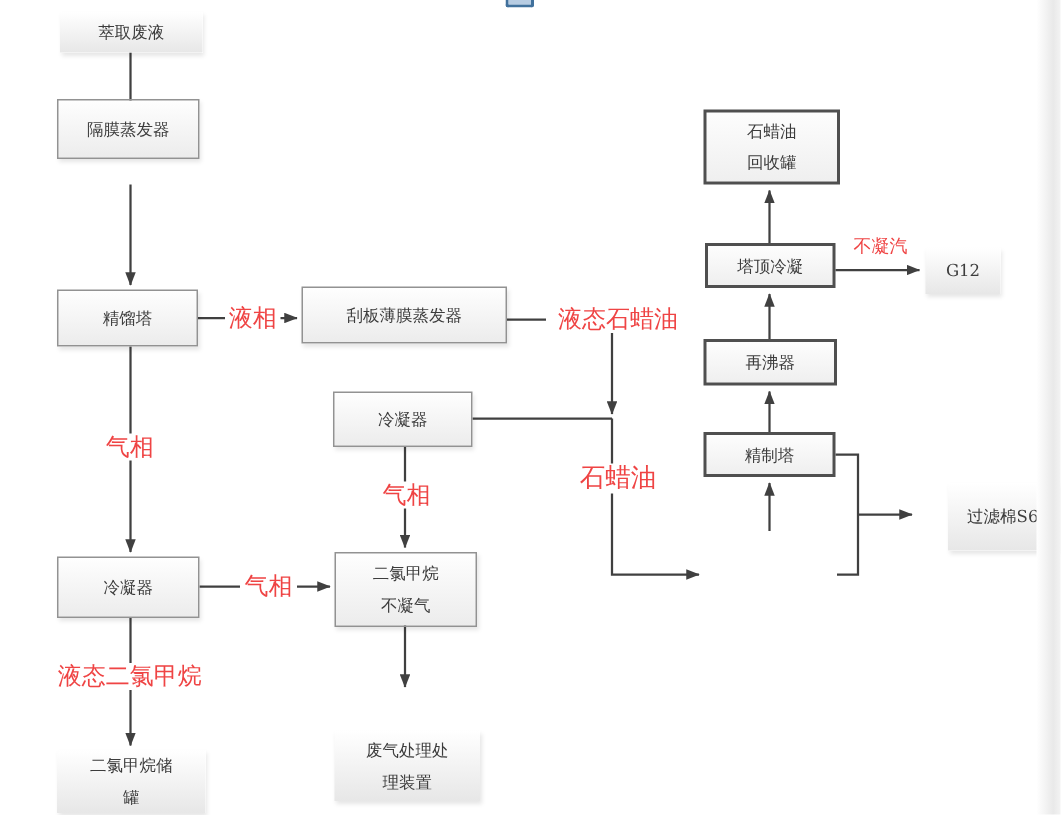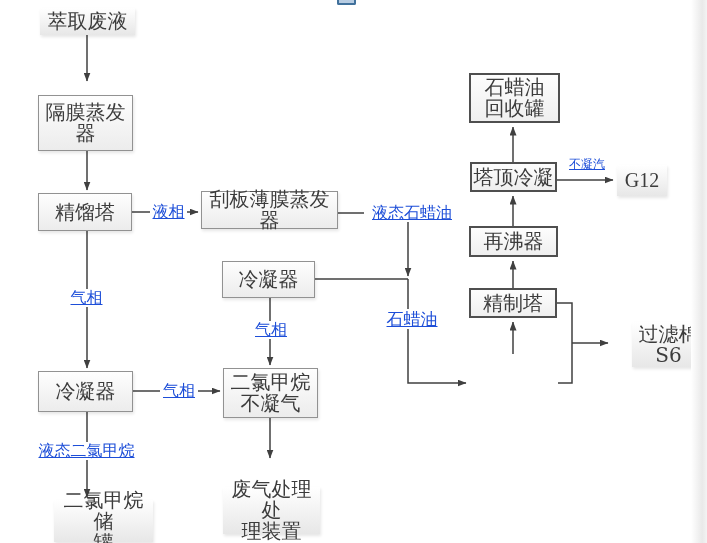--- a/index.html
+++ b/index.html
@@ -6,42 +6,41 @@
   body{
     width:707px;height:543px;position:relative;background:#ffffff;
     font-family:"DejaVu Serif","Liberation Serif",serif;
     overflow:hidden;
   }
   #canvas{position:absolute;left:0;top:0;width:707px;height:543px;}
   svg.wires{position:absolute;left:0;top:0;pointer-events:none;}
   .box{
     position:absolute;box-sizing:border-box;
     display:flex;align-items:center;justify-content:center;
-    text-align:center;font-size:20px;color:#3c3c3c;
+    text-align:center;font-size:11px;color:#3c3c3c;
     line-height:21px;white-space:pre-line;
   }
   .b-light{
     border:1.5px solid #929292;
     background:linear-gradient(180deg,#fefefe 0%,#ececec 100%);
     box-shadow:1px 2px 3px rgba(0,0,0,0.10);
   }
   .b-dark{
     border:2px solid #4f4f4f;
     background:linear-gradient(180deg,#fdfdfd 0%,#efefef 100%);
   }
   .b-flat{
     border:none;
     background:linear-gradient(180deg,#ffffff 0%,#e7e7e7 100%);
     box-shadow:1px 2px 3px rgba(0,0,0,0.10);
   }
   .edge-label{
-    position:absolute;background:#ffffff;color:#1d4ed8;
+    position:absolute;background:#ffffff;color:#ef4444;
     font-size:16px;line-height:18px;text-align:center;
     white-space:nowrap;
-    text-decoration:underline;
   }
   .edge-label.sm{font-size:12px;line-height:14px;}
   .sel-handle{
     position:absolute;left:337px;top:0;width:19px;height:5px;
     box-sizing:border-box;background:#b7cce2;
     border:2px solid #41719c;border-top:none;
     border-radius:0 0 2px 2px;
   }
   .page-edge{
     position:absolute;top:0;right:0;width:16px;height:543px;
@@ -77,45 +76,45 @@
       <line x1="513" y1="288" x2="513" y2="261" marker-end="url(#arr)"></line>
       <line x1="513" y1="354" x2="513" y2="322" marker-end="url(#arr)"></line>
       <line x1="557" y1="180" x2="613" y2="180" marker-end="url(#arr)"></line>
       <path d="M557,303 L572,303 L572,383 L558,383"></path>
       <line x1="572" y1="343" x2="608" y2="343" marker-end="url(#arr)"></line>
     </g>
   </svg>
 
   <div class="box b-flat" style="left:40px;top:8px;width:95px;height:27px;">萃取废液</div>
 
-  <div class="box b-light" style="left:38px;top:95px;width:95px;height:56px;">隔膜蒸发器</div>
+  <div class="box b-light" style="left:38px;top:66px;width:95px;height:40px;">隔膜蒸发器</div>
 
   <div class="box b-light" style="left:38px;top:193px;width:94px;height:38px;">精馏塔</div>
 
   <div class="box b-light" style="left:38px;top:371px;width:95px;height:41px;">冷凝器</div>
 
-  <div class="box b-flat" style="left:54px;top:500px;width:99px;height:42px;">二氯甲烷储
+  <div class="box b-flat" style="left:38px;top:500px;width:99px;height:42px;">二氯甲烷储
 罐</div>
 
   <div class="box b-light" style="left:201px;top:191px;width:137px;height:38px;text-align:center;">刮板薄膜蒸发器</div>
 
   <div class="box b-light" style="left:222px;top:261px;width:93px;height:37px;">冷凝器</div>
 
   <div class="box b-light" style="left:223px;top:368px;width:95px;height:50px;">二氯甲烷
 不凝气</div>
 
   <div class="box b-flat" style="left:223px;top:487px;width:97px;height:47px;">废气处理处
 理装置</div>
 
   <div class="box b-dark" style="left:469px;top:73px;width:91px;height:50px;">石蜡油
 回收罐</div>
 
   <div class="box b-dark" style="left:470px;top:162px;width:87px;height:30px;">塔顶冷凝</div>
 
-  <div class="box b-flat" style="left:617px;top:165px;width:50px;height:31px;font-family:Liberation Serif, serif;">G12</div>
+  <div class="box b-flat" style="left:617px;top:165px;width:50px;height:31px;">G12</div>
 
   <div class="box b-dark" style="left:469px;top:226px;width:89px;height:31px;">再沸器</div>
 
   <div class="box b-dark" style="left:469px;top:288px;width:88px;height:30px;">精制塔</div>
 
 
   <div class="box b-flat" style="left:632px;top:322px;width:73px;height:45px;">过滤棉S6</div>
 
   <div class="edge-label" style="left:150px;top:203px;width:37px;">液相</div>
 

